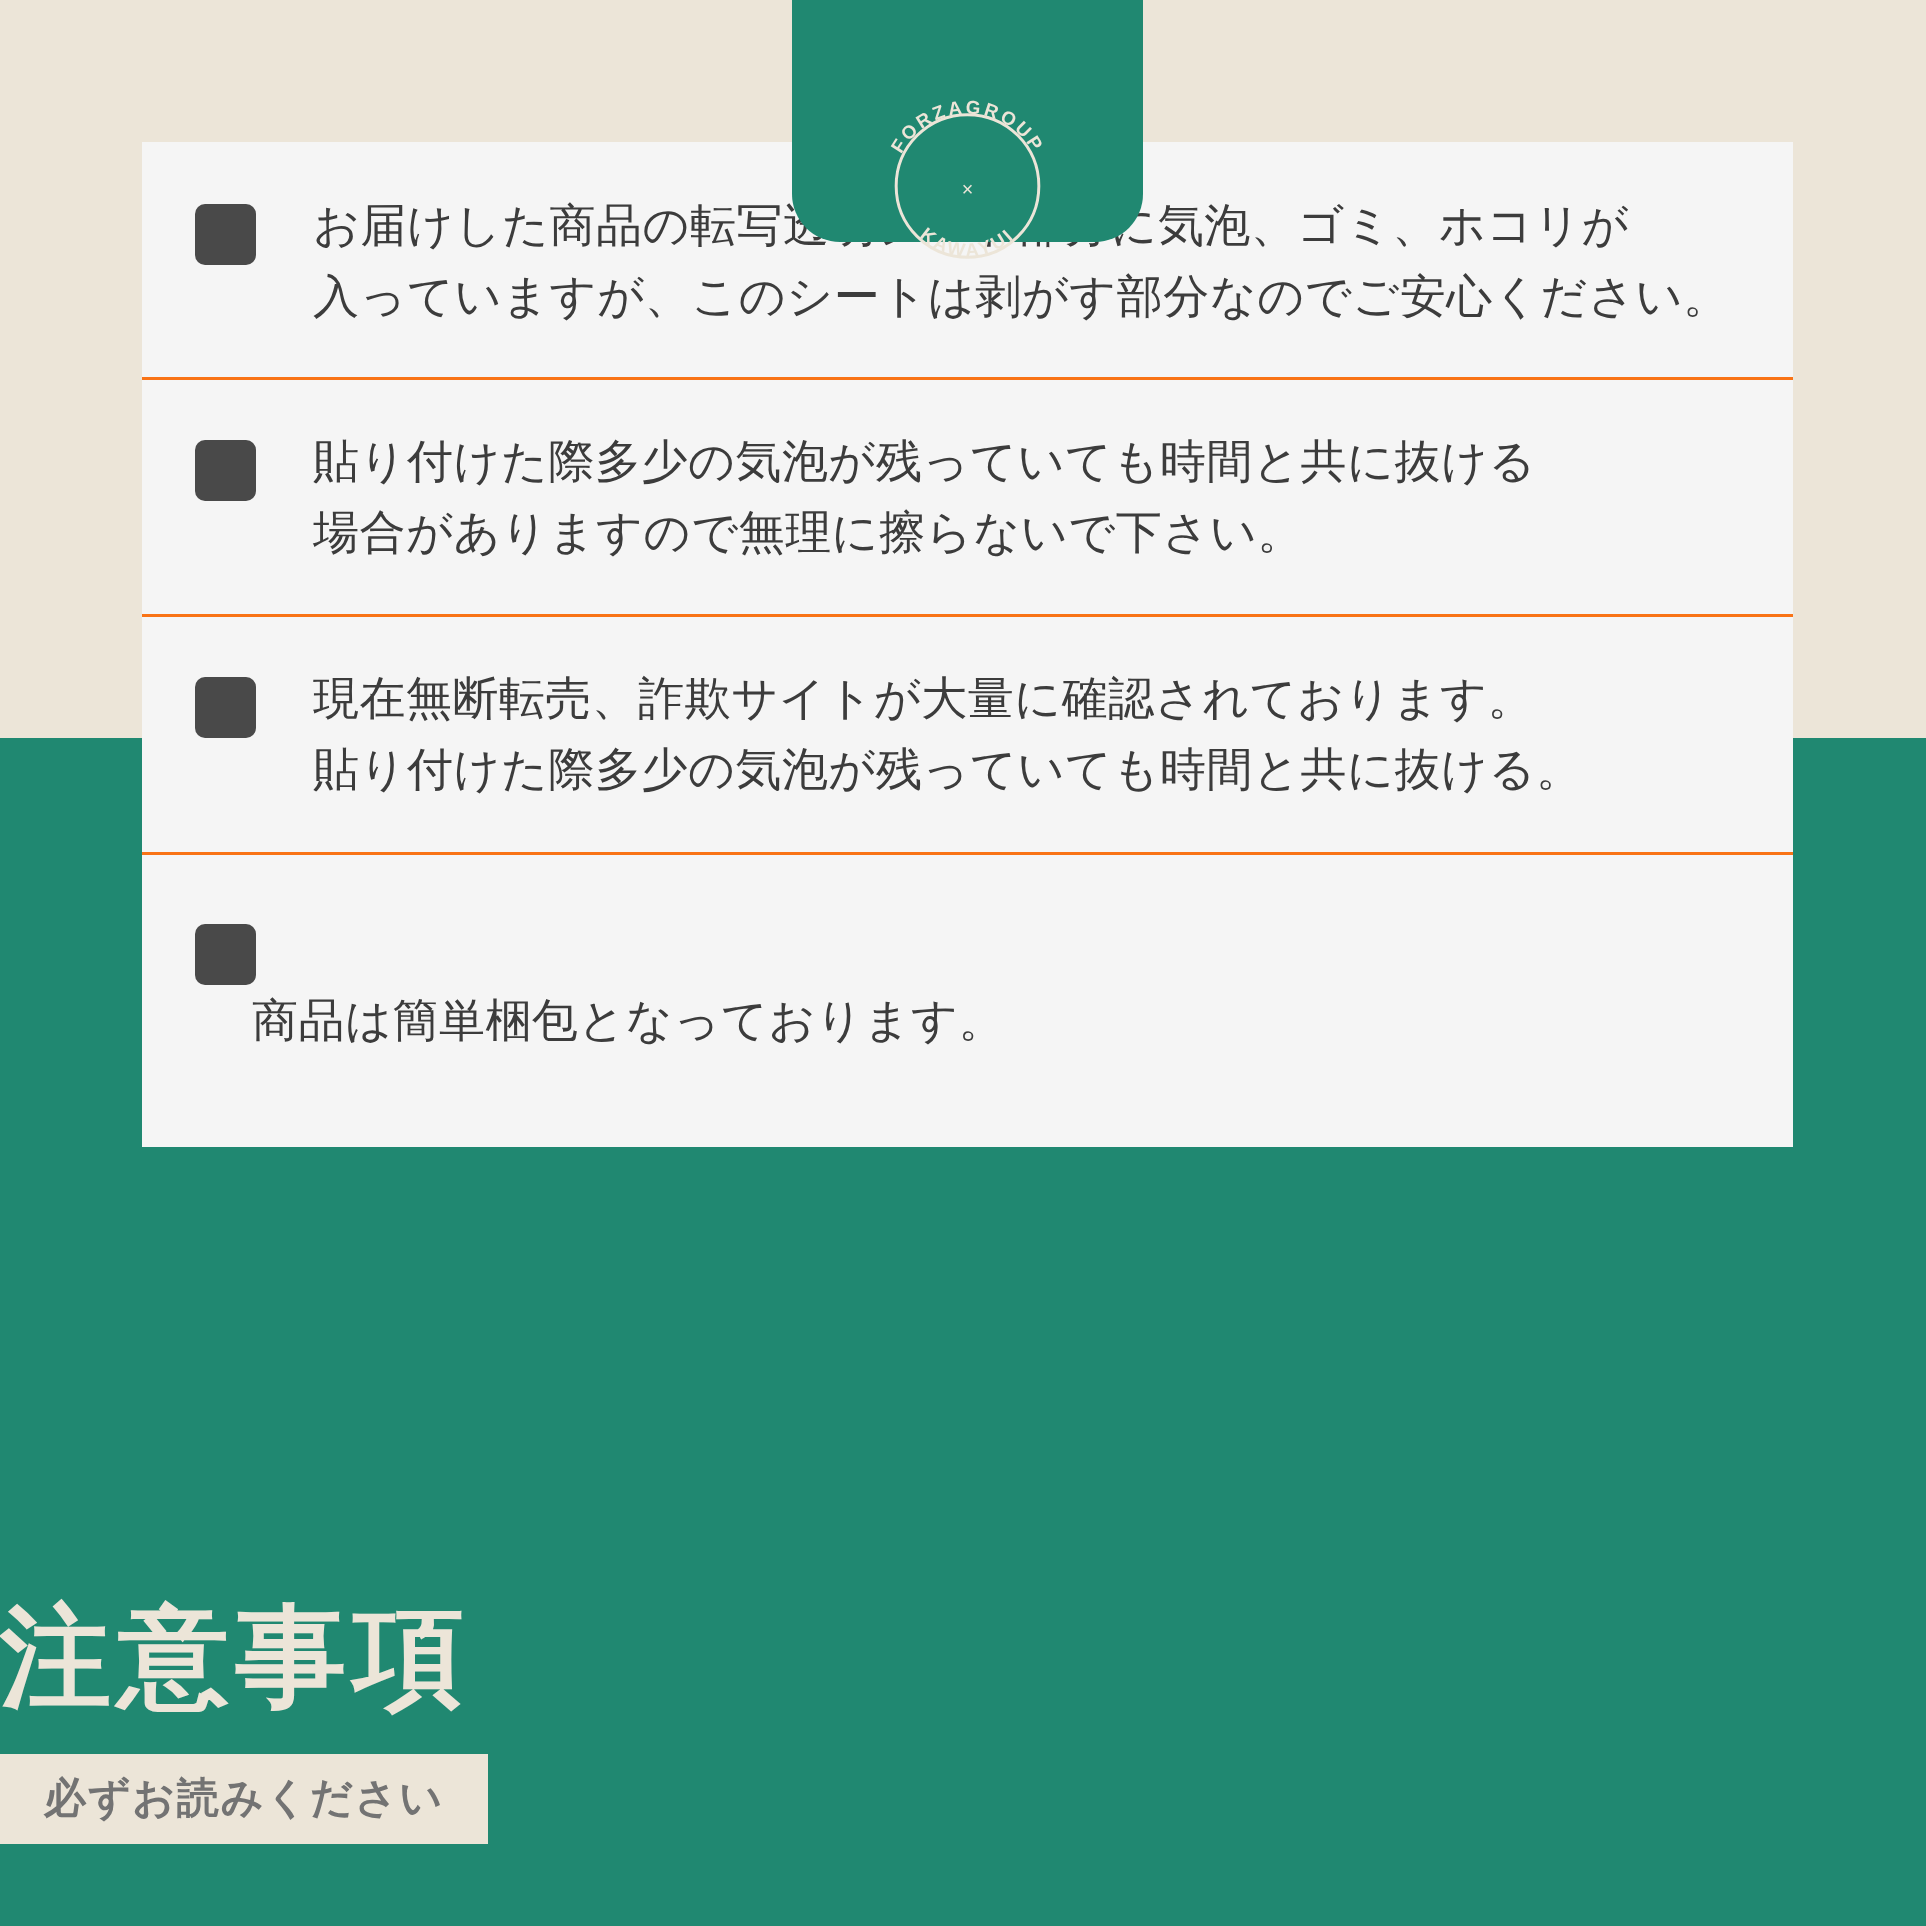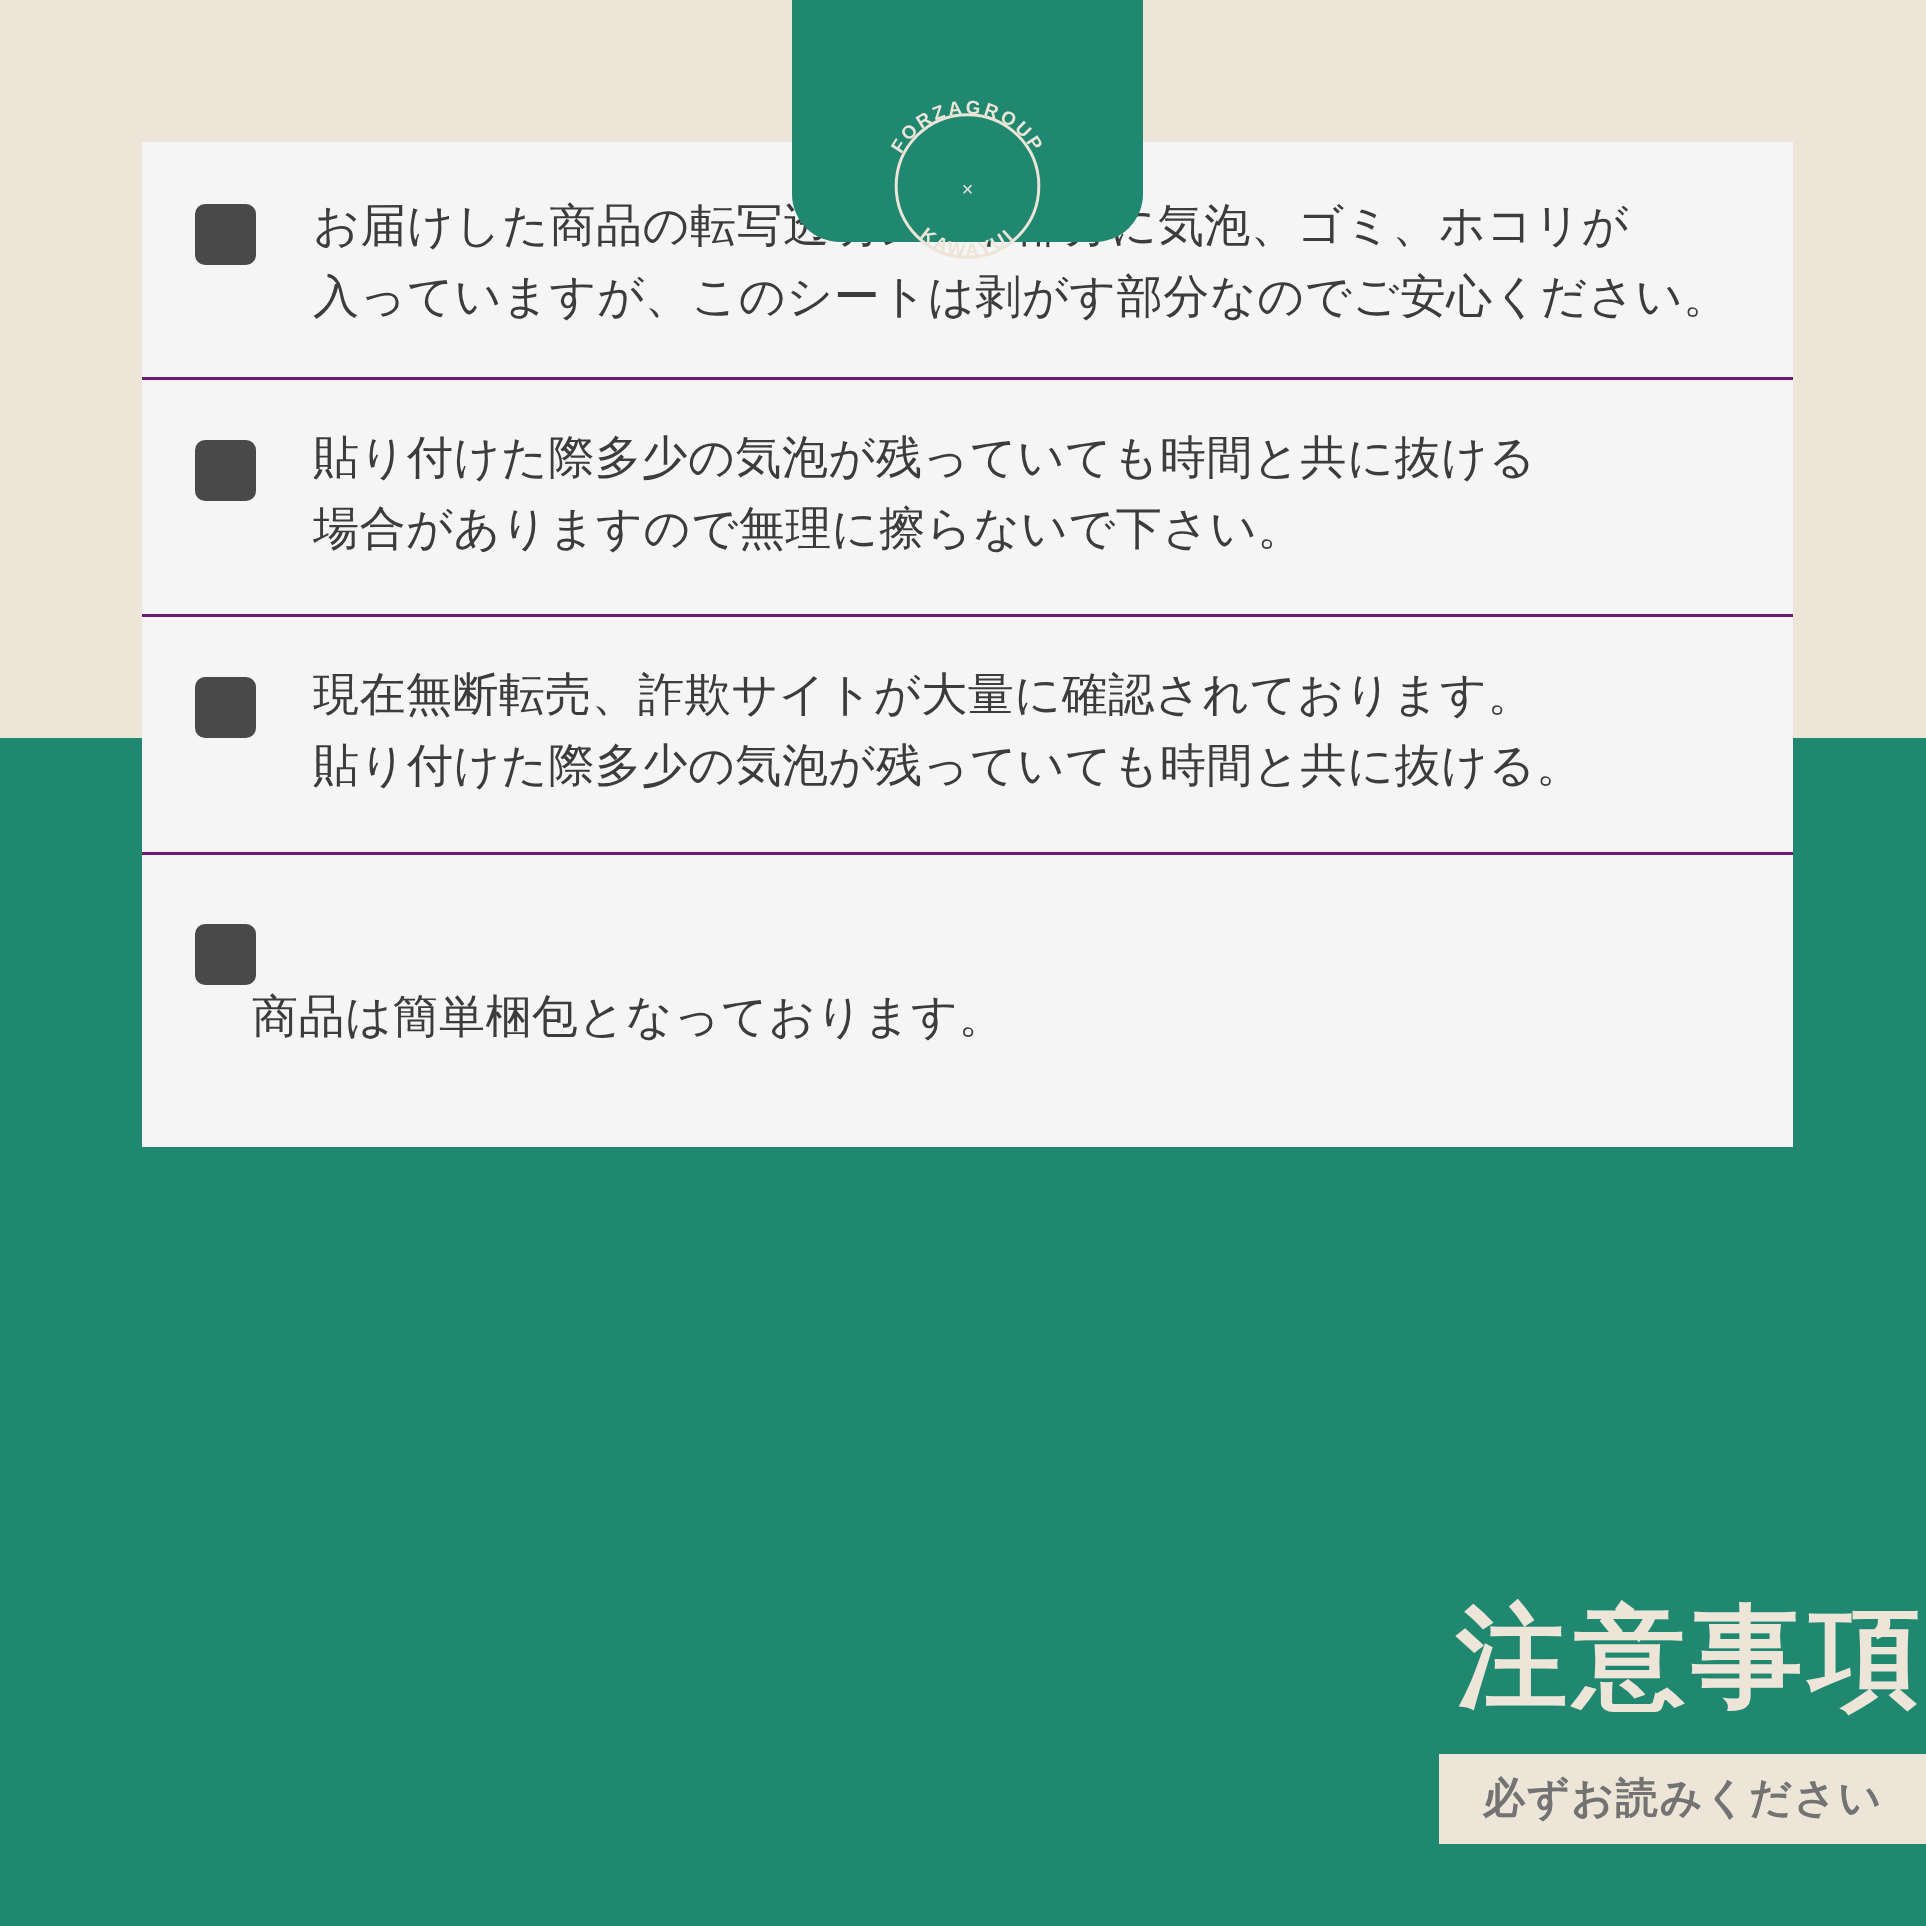--- a/index.html
+++ b/index.html
@@ -62,21 +62,21 @@
     background: #f5f5f5;
     z-index: 3;
   }
 
   .row {
     display: flex;
     align-items: flex-start;
     padding: 0 0 0 53px;
     position: relative;
   }
-  .row + .row { border-top: 3px solid #701a75; font-family: Liberation Mono, monospace; }
+  .row + .row { border-top: 3px solid #f97316; }
 
   .row-inner {
     display: flex;
     align-items: flex-start;
     padding: 46px 59px 46px 0;
     width: 100%;
   }
 
   .bullet {
     width: 61px;
@@ -99,21 +99,21 @@
 
   .row-1 .row-inner { padding-top: 48px; padding-bottom: 44px; }
   .row-5 .row-inner { padding-top: 55px; padding-bottom: 91px; flex-direction: column; }
 
   
   .footer {
     position: absolute;
     left: 0;
     top: 1596px;
     width: 1927px;
-    text-align: right;
+    text-align: left;
     z-index: 4;
   }
   .footer-title {
     font-size: 111px;
     font-weight: 700;
     color: #ece5d8;
     letter-spacing: 0.06em;
     line-height: 1.1;
   }
   .footer-sub-wrap {

